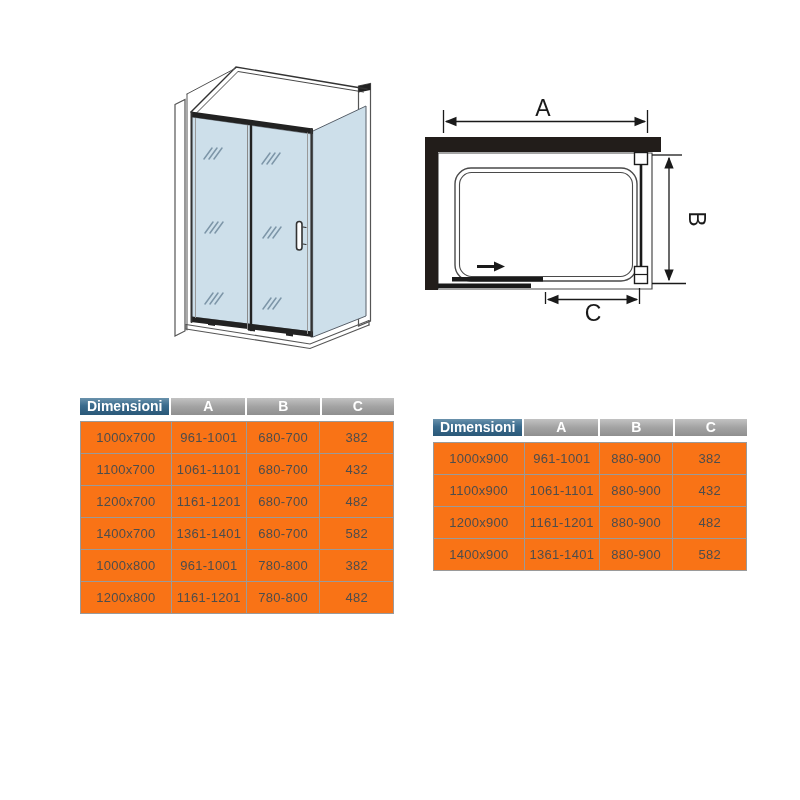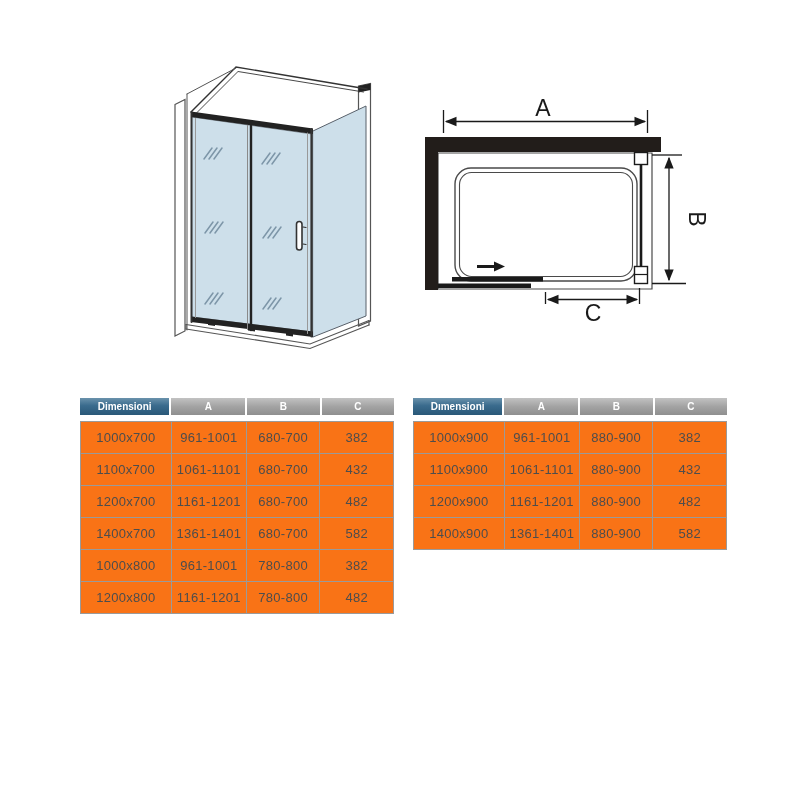--- a/index.html
+++ b/index.html
@@ -7,26 +7,26 @@
     width:800px;height:800px;position:relative;overflow:hidden;
     font-family:"Liberation Sans", sans-serif;
   }
   svg text{font-family:"Liberation Sans", sans-serif;}
   .diagram{position:absolute;}
   #iso-svg{left:158px;top:50px;}
   #plan-svg{left:415px;top:75px;}
 
   .dim-table{position:absolute;top:398px;width:314px;}
   #table-left{left:80px;}
-  #table-right{left:413px;}
+  #table-right{left:433px;margin-top:21px;}
 
   .header-row{display:flex;gap:2px;height:17px;}
   .hcell{
     display:block;box-sizing:border-box;height:17px;line-height:17px;
-    text-align:center;color:#fff;font-size:10px;font-weight:bold;
+    text-align:center;color:#fff;font-size:14px;font-weight:bold;
   }
   .hblue{background:linear-gradient(180deg,#6a92ac 0%,#3a6b8d 45%,#2a5878 100%);}
   .hgray{background:linear-gradient(180deg,#c2c2c2 0%,#a3a3a3 50%,#8f8f8f 100%);}
   .c0{width:29%;}
   .c1{width:24%;}
   .c2{width:23.5%;}
   .c3{width:23.5%;}
 
   .dgrid{
     margin-top:6px;width:100%;border-collapse:collapse;table-layout:fixed;

